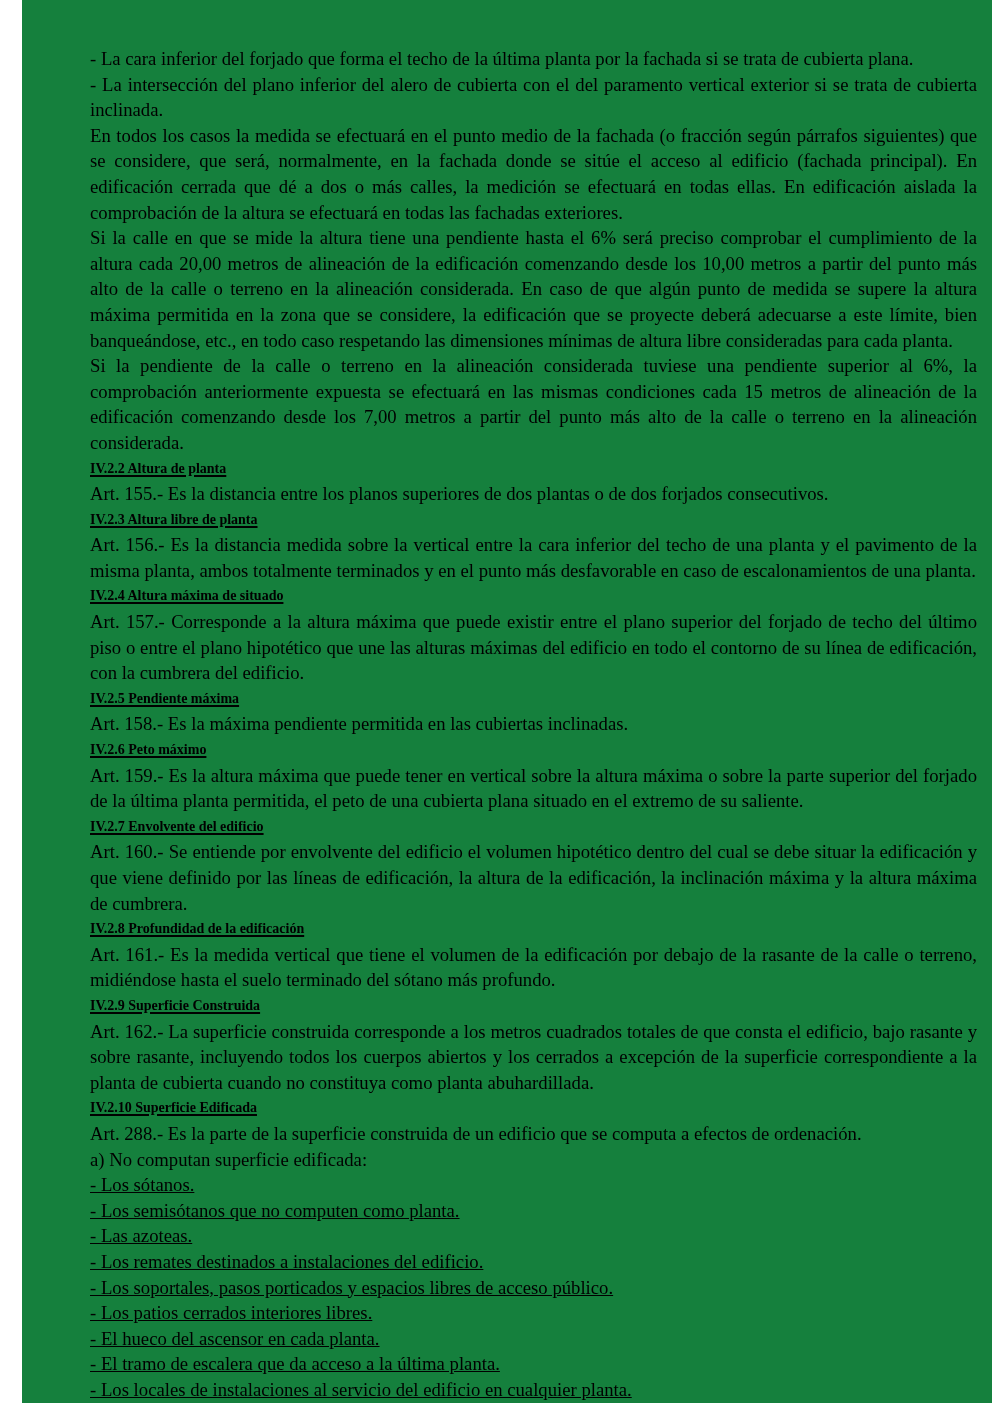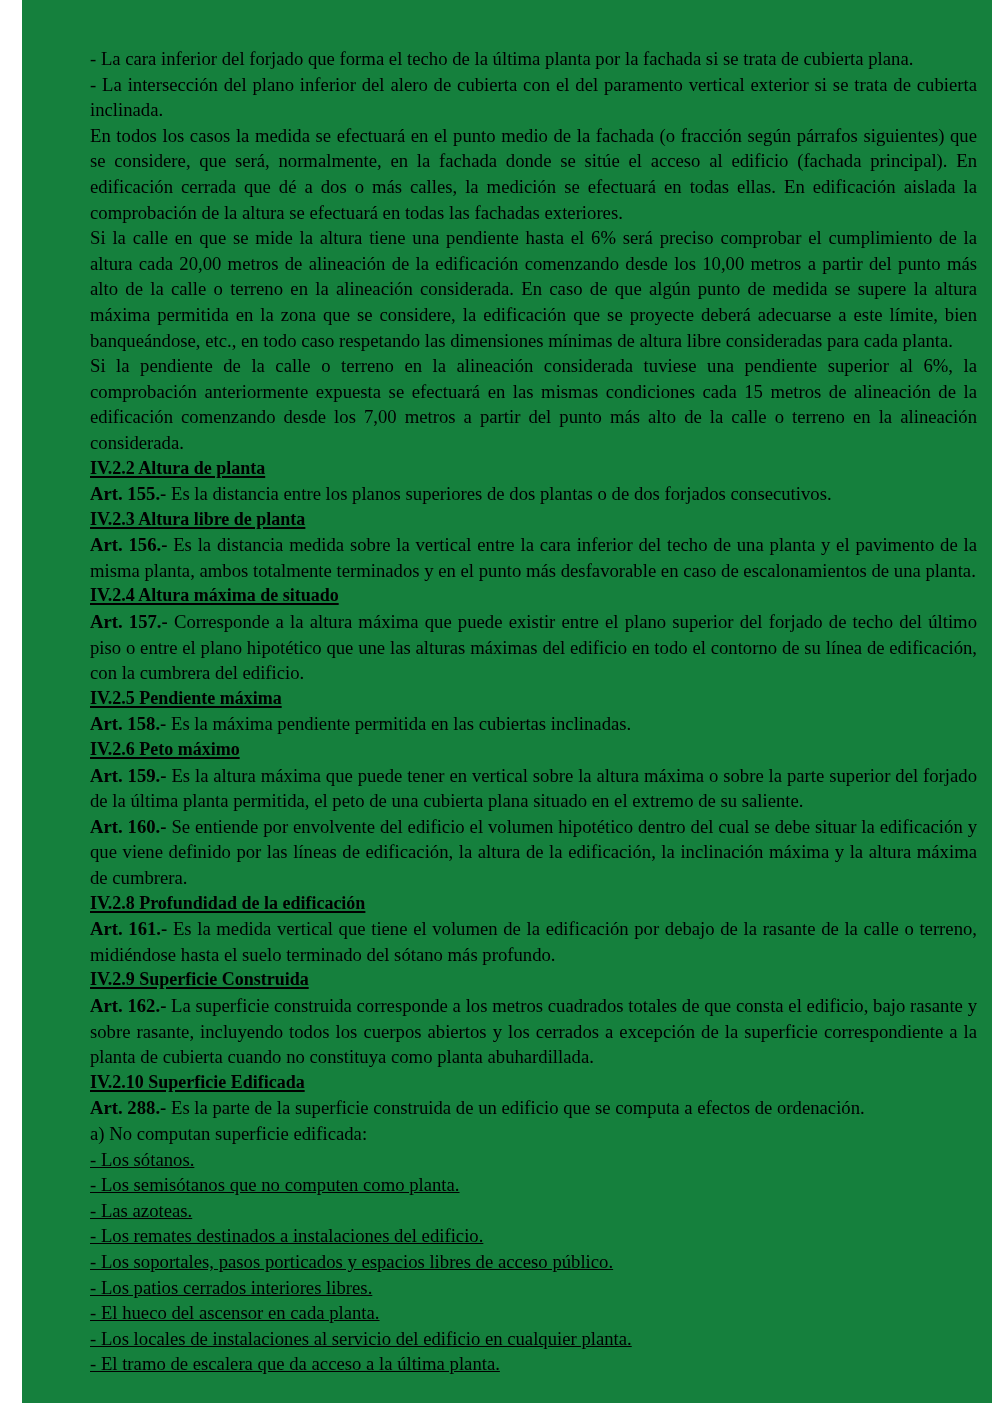--- a/index.html
+++ b/index.html
@@ -34,33 +34,33 @@
   }
   p.para {
     margin: 0;
     padding: 0;
     text-align: justify;
   }
   
   h3.section-heading {
     margin: 0;
     padding: 0;
-    font-size: 18px;
+    font-size: 14px;
     line-height: 25.6px;
     font-weight: bold;
     text-align: left;
     display: block;
   }
   h3.section-heading > span.ul {
     text-decoration: underline;
     text-decoration-thickness: 1.5px;
     text-underline-offset: 2px;
   }
   .art-label {
-    font-weight: bold;
+    font-weight: normal;
   }
   p.bold-line {
     margin: 0;
     padding: 0;
     font-weight: normal;
     text-align: left;
   }
   p.list-item {
     margin: 0;
     padding: 0;
@@ -98,20 +98,21 @@
     <p class="para"><span class="art-label">Art. 157.-</span><span> Corresponde a la altura máxima que puede existir entre el plano superior del forjado de techo del último piso o entre el plano hipotético que une las alturas máximas del edificio en todo el contorno de su línea de edificación, con la cumbrera del edificio.</span></p>
 
     <h3 class="section-heading"><span class="ul">IV.2.5 Pendiente máxima</span></h3>
 
     <p class="para"><span class="art-label">Art. 158.-</span><span> Es la máxima pendiente permitida en las cubiertas inclinadas.</span></p>
 
     <h3 class="section-heading"><span class="ul">IV.2.6 Peto máximo</span></h3>
 
     <p class="para"><span class="art-label">Art. 159.-</span><span> Es la altura máxima que puede tener en vertical sobre la altura máxima o sobre la parte superior del forjado de la última planta permitida, el peto de una cubierta plana situado en el extremo de su saliente.</span></p>
 
+    <h3 class="section-heading"><span class="ul">IV.2.7 Envolvente del edificio</span></h3>
 
     <p class="para"><span class="art-label">Art. 160.-</span><span> Se entiende por envolvente del edificio el volumen hipotético dentro del cual se debe situar la edificación y que viene definido por las líneas de edificación, la altura de la edificación, la inclinación máxima y la altura máxima de cumbrera.</span></p>
 
     <h3 class="section-heading"><span class="ul">IV.2.8 Profundidad de la edificación</span></h3>
 
     <p class="para"><span class="art-label">Art. 161.-</span><span> Es la medida vertical que tiene el volumen de la edificación por debajo de la rasante de la calle o terreno, midiéndose hasta el suelo terminado del sótano más profundo.</span></p>
 
     <h3 class="section-heading"><span class="ul">IV.2.9 Superficie Construida</span></h3>
 
     <p class="para"><span class="art-label">Art. 162.-</span><span> La superficie construida corresponde a los metros cuadrados totales de que consta el edificio, bajo rasante y sobre rasante, incluyendo todos los cuerpos abiertos y los cerrados a excepción de la superficie correspondiente a la planta de cubierta cuando no constituya como planta abuhardillada.</span></p>
@@ -123,18 +124,18 @@
     <p class="bold-line">a) No computan superficie edificada:</p>
 
     <div>
       <p class="list-item">- Los sótanos.</p>
       <p class="list-item">- Los semisótanos que no computen como planta.</p>
       <p class="list-item">- Las azoteas.</p>
       <p class="list-item">- Los remates destinados a instalaciones del edificio.</p>
       <p class="list-item">- Los soportales, pasos porticados y espacios libres de acceso público.</p>
       <p class="list-item">- Los patios cerrados interiores libres.</p>
       <p class="list-item">- El hueco del ascensor en cada planta.</p>
+      <p class="list-item">- El tramo de escalera que da acceso a la última planta.</p>
       <p class="list-item">- Los locales de instalaciones al servicio del edificio en cualquier planta.</p>
-      <p class="list-item">- El tramo de escalera que da acceso a la última planta.</p>
     </div>
 
   </div>
 </div>
 
 </body></html>

